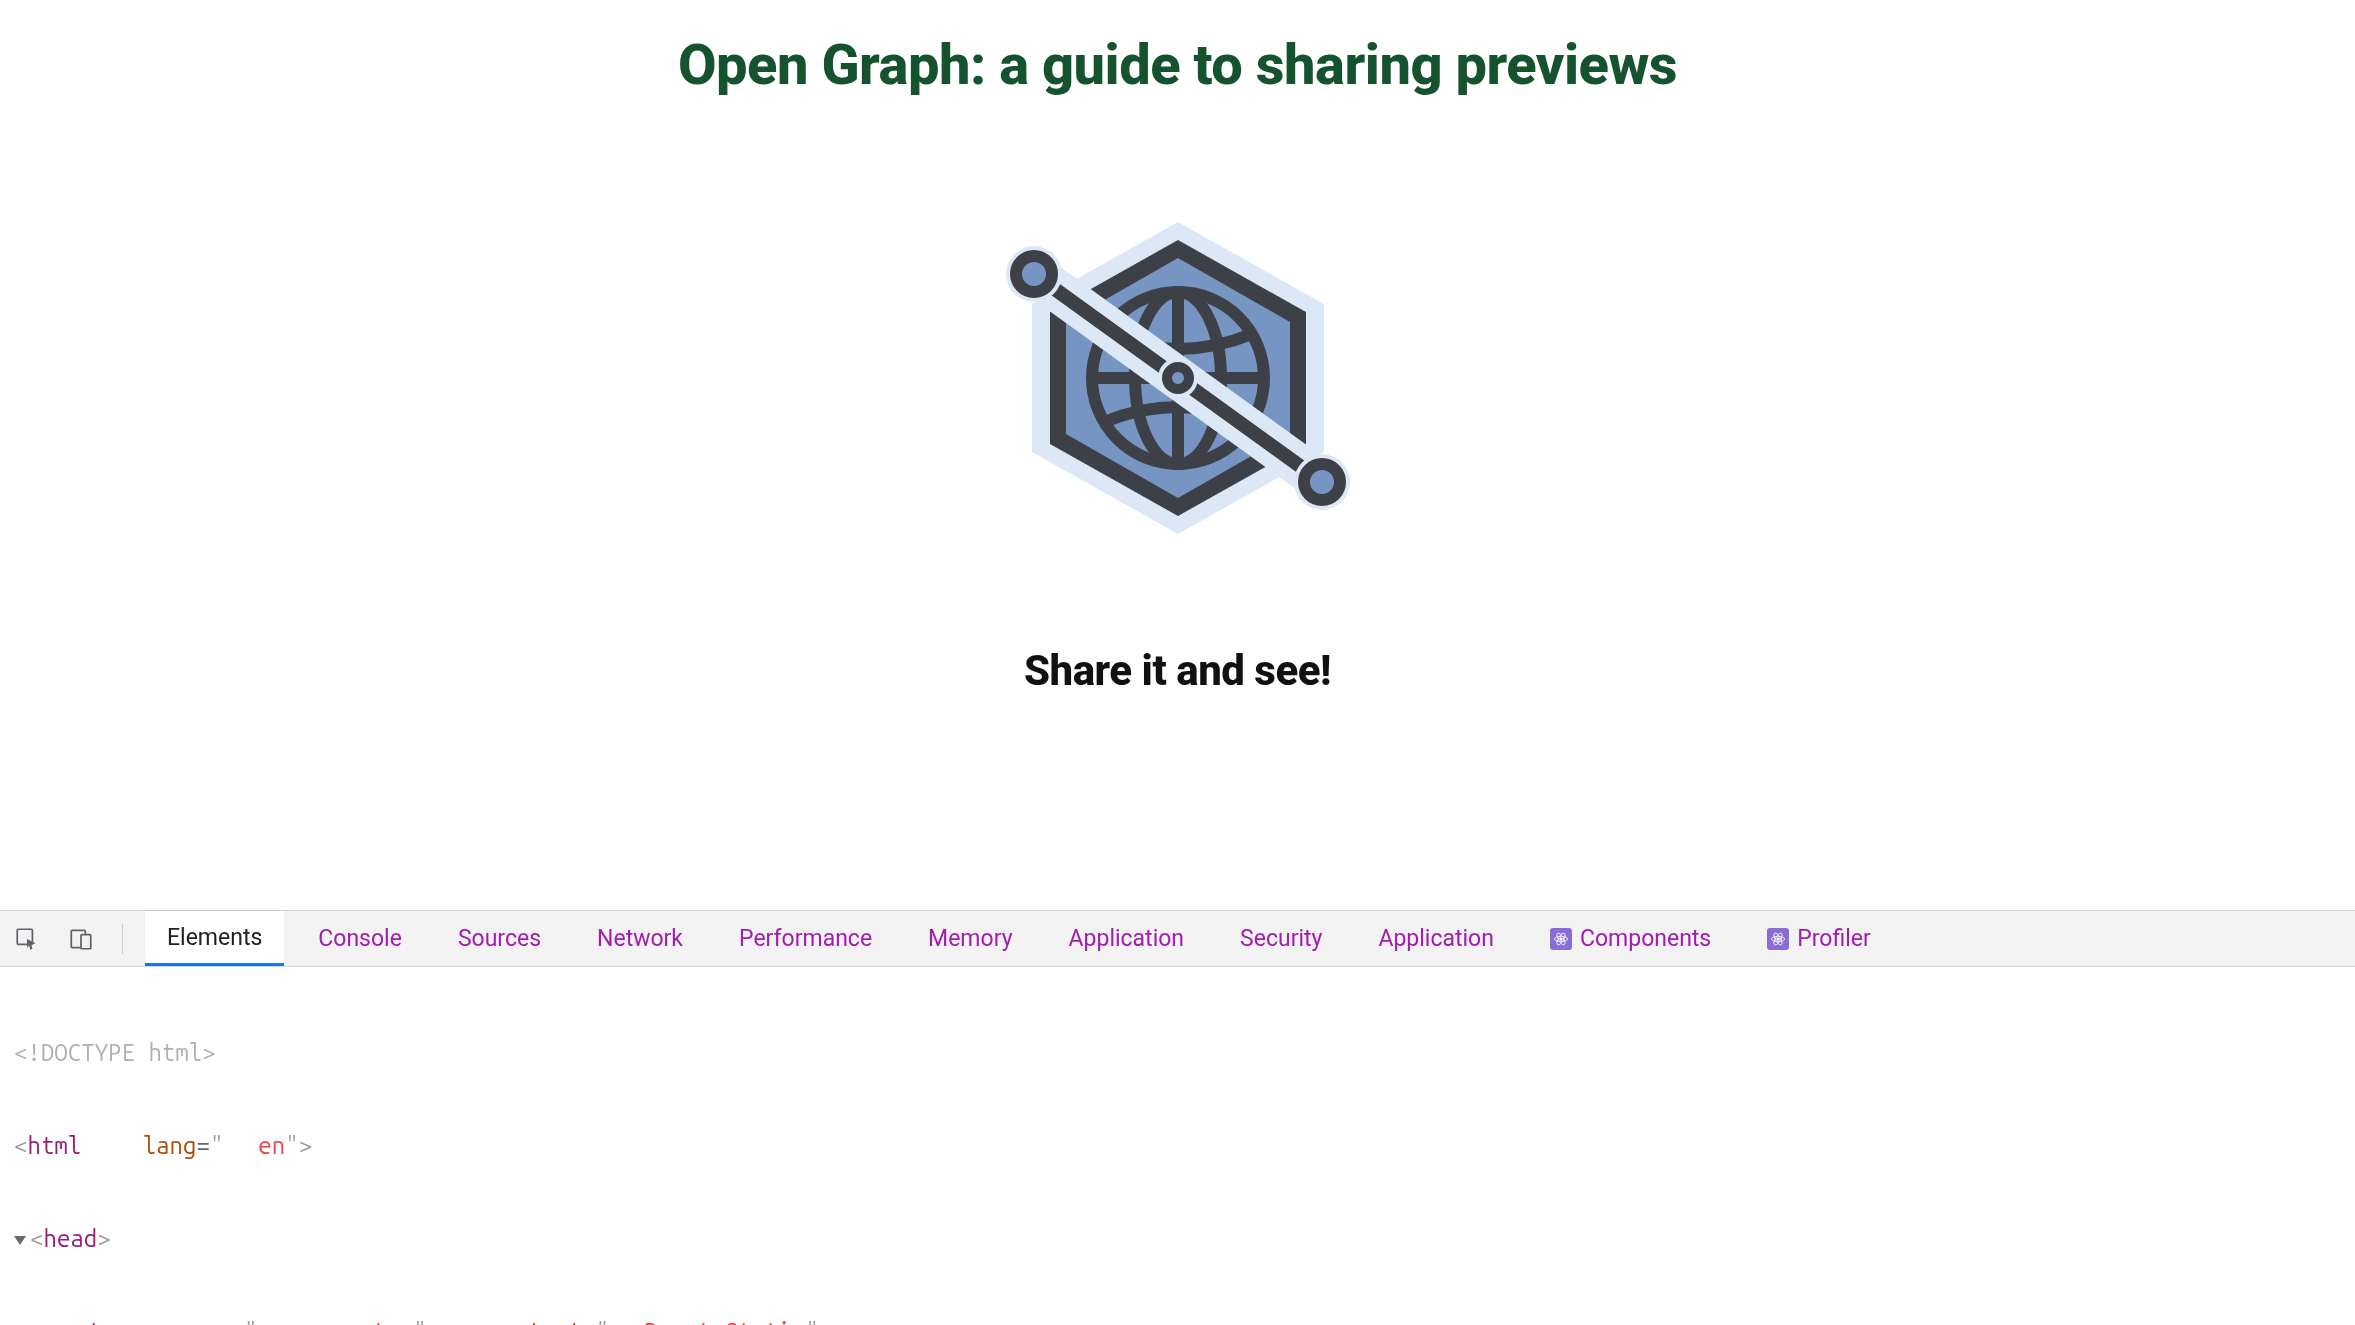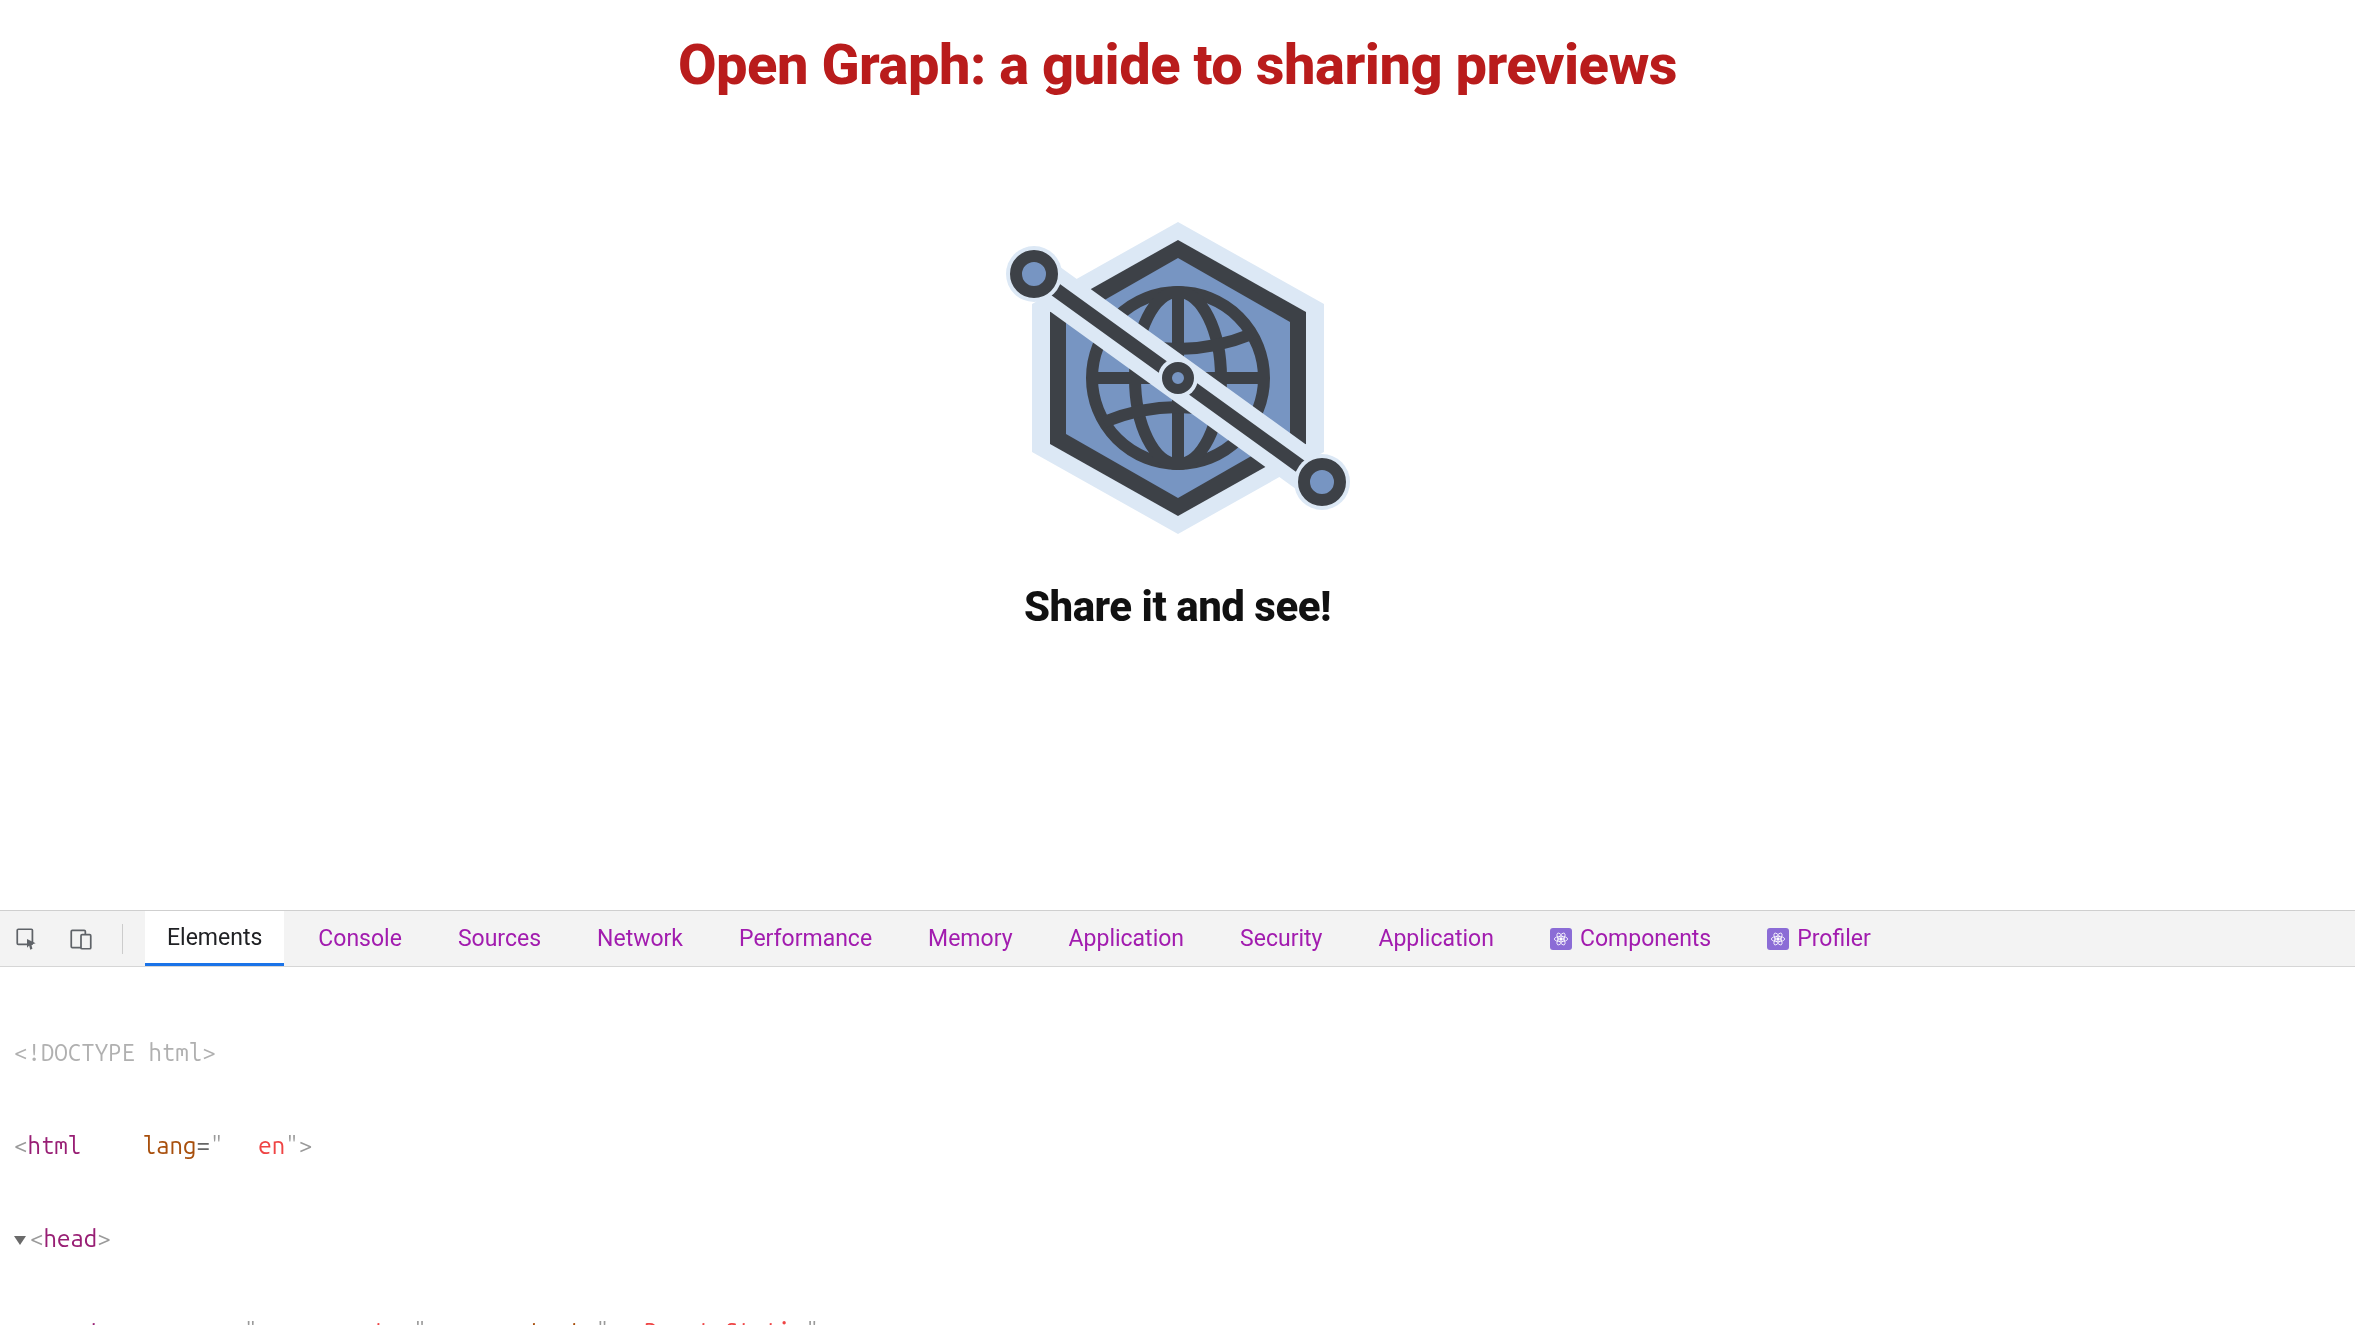--- a/index.html
+++ b/index.html
@@ -15,32 +15,32 @@
     .page-area {
       flex: 0 0 910px;
       display: flex;
       flex-direction: column;
       align-items: center;
       padding-top: 32px;
     }
     .page-title {
       font-size: 56px;
       font-weight: 800;
-      color: #b91c1c;
+      color: #14532d;
       text-align: center;
       letter-spacing: -0.5px;
     }
     .logo-wrap {
       margin-top: 100px;
       display: flex;
       justify-content: center;
     }
     .logo-wrap svg { width: 420px; height: 340px; }
     .subtitle {
-      margin-top: 44px;
+      margin-top: 108px;
       font-size: 42px;
       font-weight: 800;
       color: #111;
       text-align: left;
       letter-spacing: -0.5px;
     }
     .devtools {
       flex: 1;
       border-top: 1px solid #cfcfcf;
       background: #fff;

